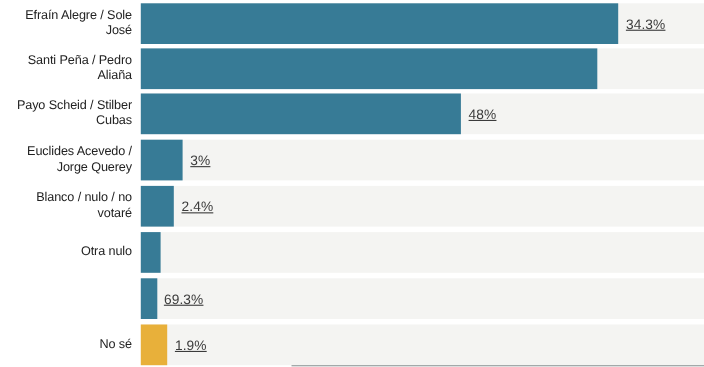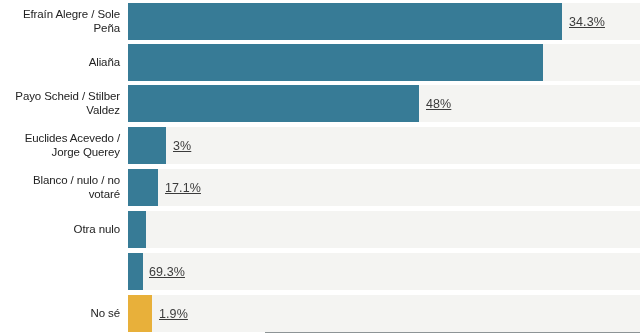--- a/index.html
+++ b/index.html
@@ -97,39 +97,40 @@
 </head>
 <body>
 
 <div id="chart">
 
   <div class="row" style="top:3px">
     <div class="track"></div>
     <div class="bar" style="width:434px"></div>
     <div class="row-label">
       <span>Efraín Alegre / Sole</span>
-      <span>Peña</span>
+      <span>José</span>
     </div>
     <div class="value" style="left:569px">34.3%</div>
   </div>
 
   <div class="row" style="top:44px">
     <div class="track"></div>
     <div class="bar" style="width:415px"></div>
     <div class="row-label">
+      <span>Santi Peña / Pedro</span>
       <span>Aliaña</span>
     </div>
   </div>
 
   <div class="row" style="top:85px">
     <div class="track"></div>
     <div class="bar" style="width:291px"></div>
     <div class="row-label">
       <span>Payo Scheid / Stilber</span>
-      <span>Valdez</span>
+      <span>Cubas</span>
     </div>
     <div class="value" style="left:426px">48%</div>
   </div>
 
   <div class="row" style="top:127px">
     <div class="track"></div>
     <div class="bar" style="width:38px"></div>
     <div class="row-label">
       <span>Euclides Acevedo /</span>
       <span>Jorge Querey</span>
@@ -137,21 +138,21 @@
     <div class="value" style="left:173px">3%</div>
   </div>
 
   <div class="row" style="top:169px">
     <div class="track"></div>
     <div class="bar" style="width:30px"></div>
     <div class="row-label">
       <span>Blanco / nulo / no</span>
       <span>votaré</span>
     </div>
-    <div class="value" style="left:165px">17.1%</div>
+    <div class="value" style="left:165px">2.4%</div>
   </div>
 
   <div class="row" style="top:211px">
     <div class="track"></div>
     <div class="bar" style="width:18px"></div>
     <div class="row-label">
       <span>Otra nulo</span>
       <span></span>
     </div>
   </div>

